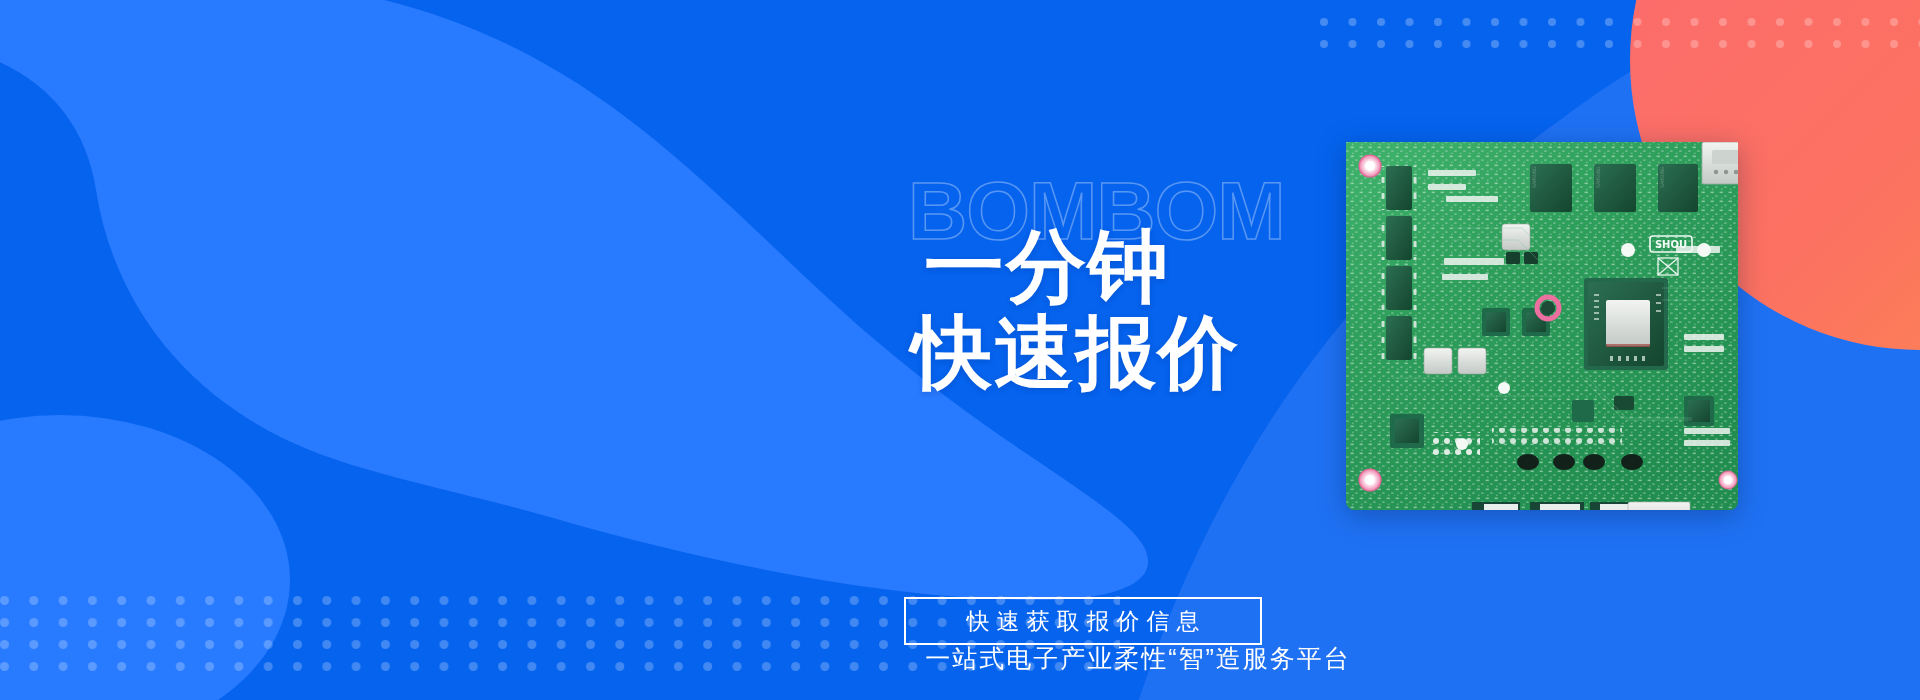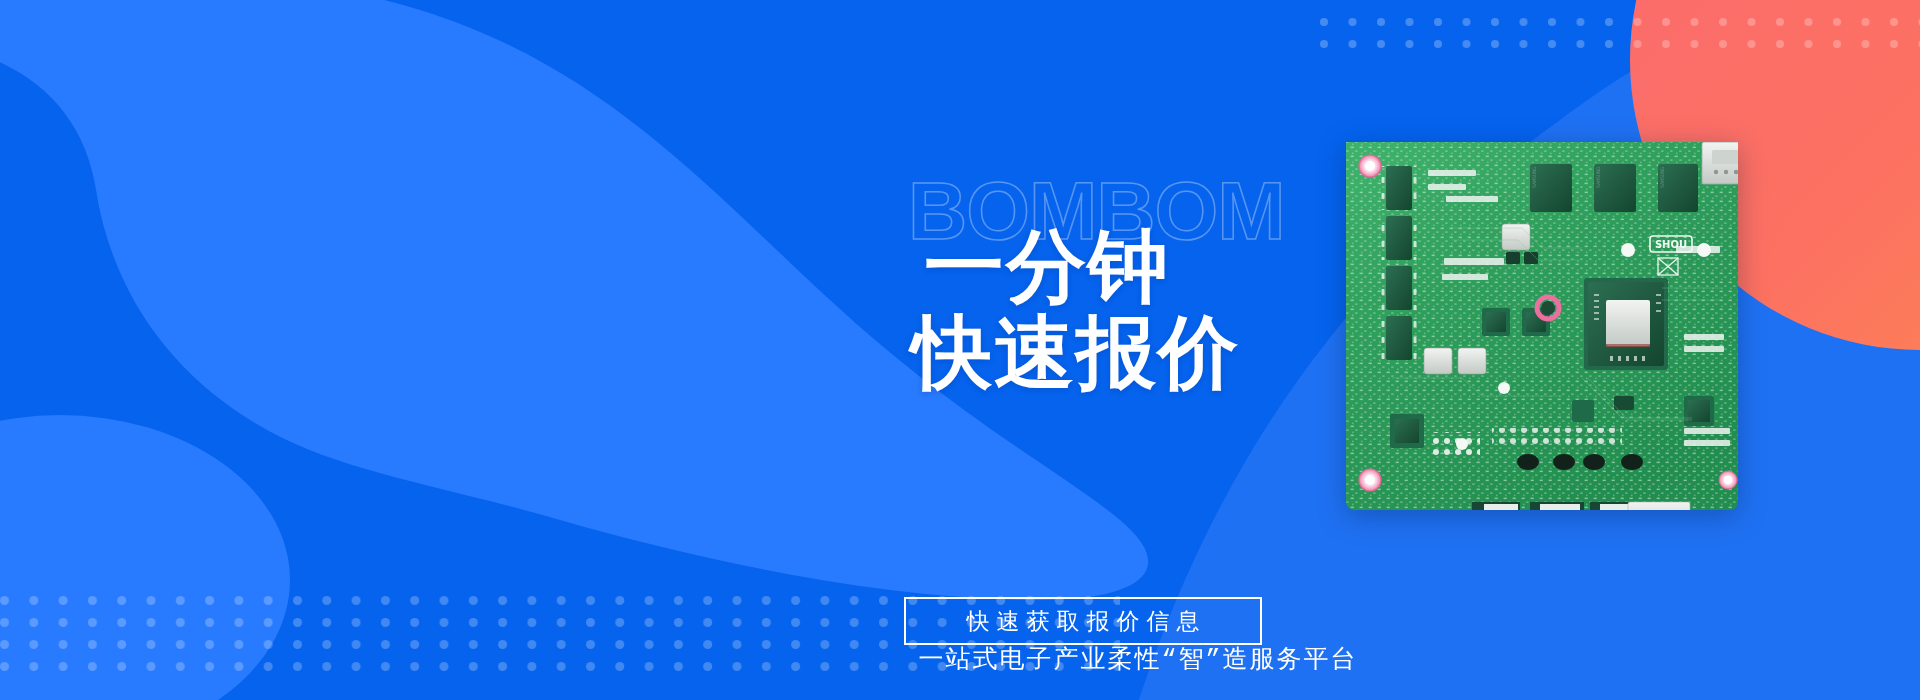--- a/index.html
+++ b/index.html
@@ -86,21 +86,21 @@
   }
   .tagline {
     position:absolute;
     left:-62px; top:472px;
     width:620px;
     text-align:center;
     color:#ffffff;
     font-size:25px;
     letter-spacing:2px;
     white-space:nowrap;
-    font-family:Liberation Mono, monospace;
+    font-family:Liberation Sans, sans-serif;
   }
 
   
   .pcb-wrap {
     position:absolute;
     left:1332px; top:128px;
     width:420px; height:420px;
     z-index:5;
   }
   .pcb-svg { width:100%; height:100%; display:block;

